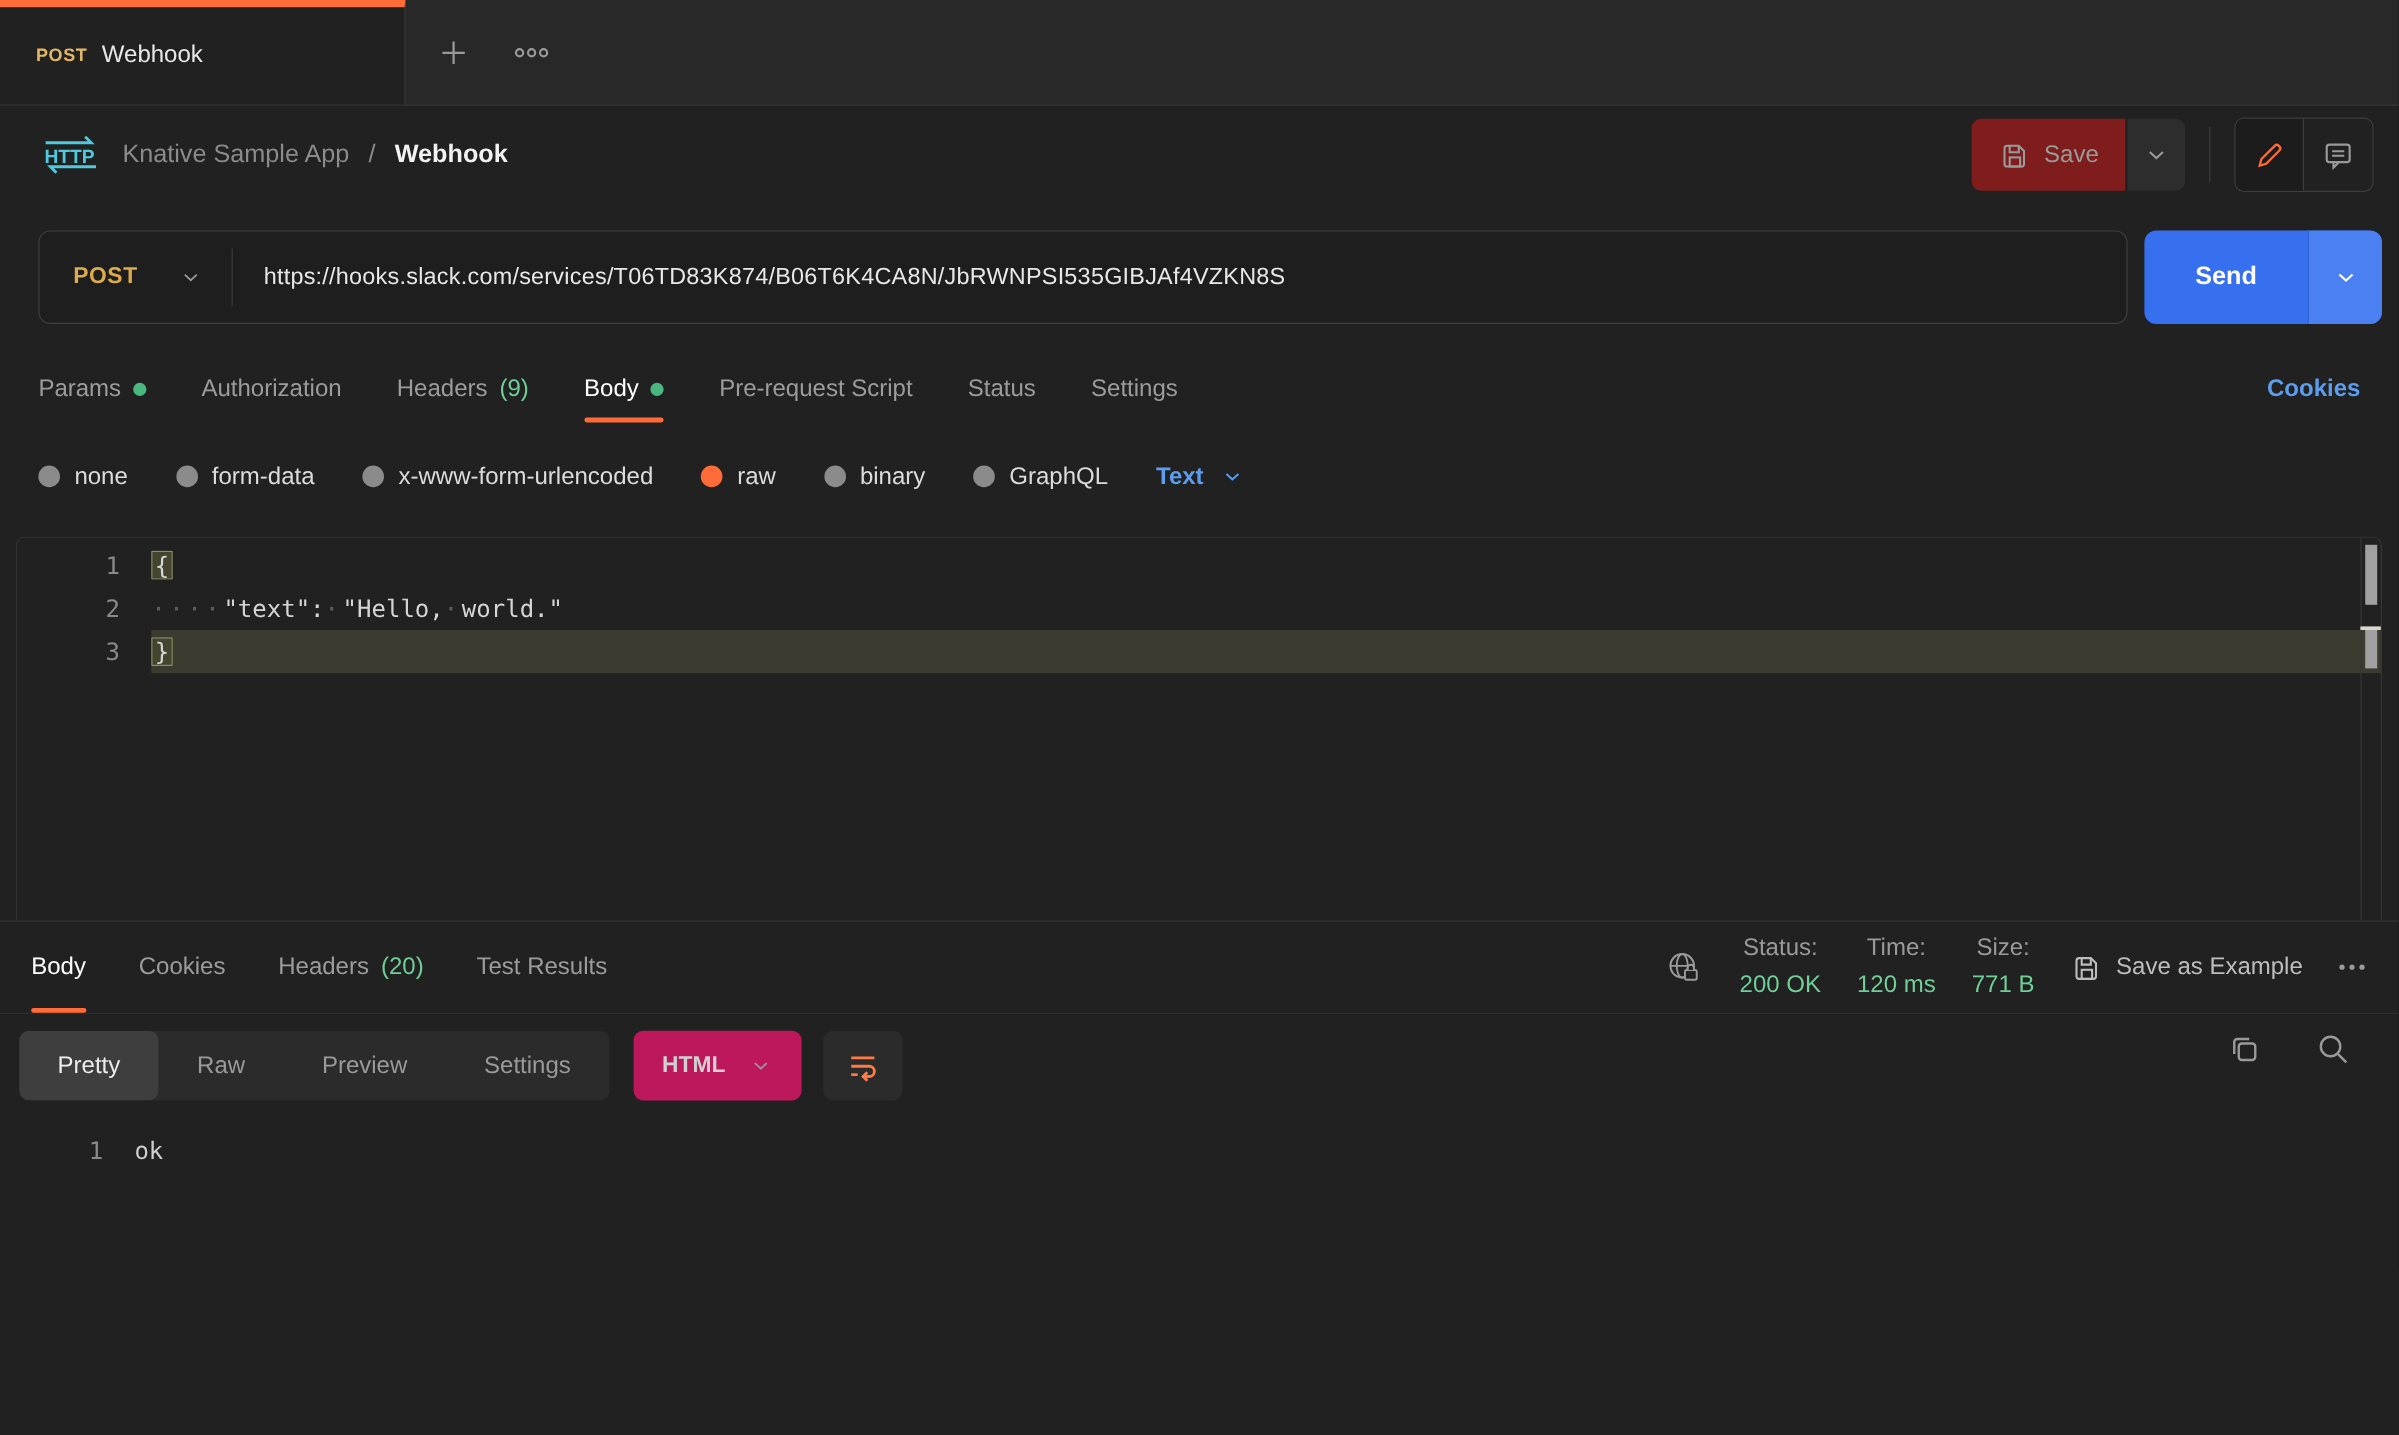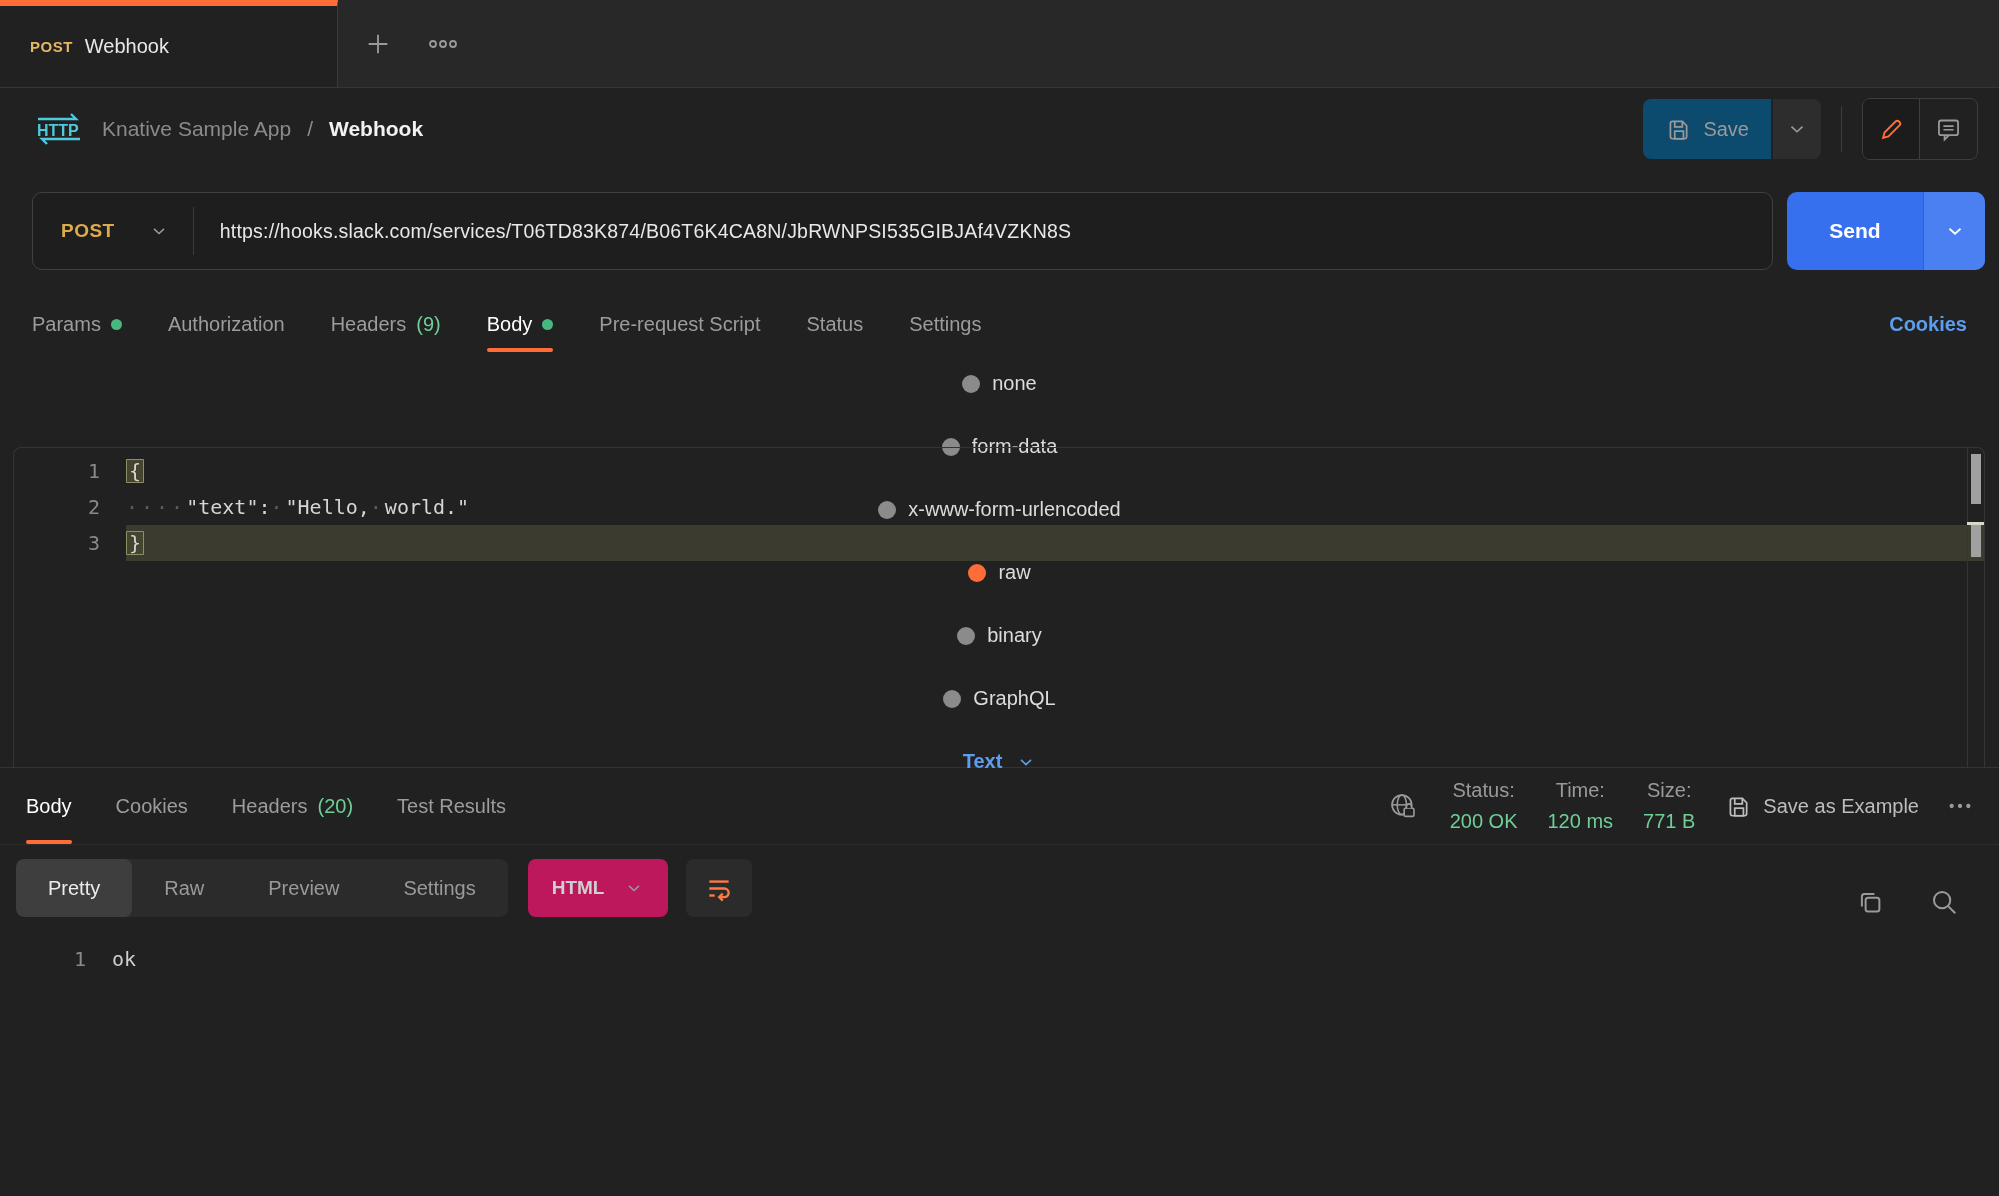--- a/index.html
+++ b/index.html
@@ -21,21 +21,21 @@
   .tabbar .spacer { flex:1; }
   .env-box { width:434px; border-left:1px solid #3a3a3a; display:flex; align-items:center; padding:0 30px; gap:10px; }
   .env-box .env-label { color:#b5b5b5; font-size:20px; flex:1; }
 
   
   .crumb-row { height:82px; display:flex; align-items:center; padding:0 21px 0 32px; }
   .crumb-row .bc { display:flex; align-items:center; gap:16px; flex:1; }
   .bc .collection { color:#8b8b8b; font-size:21px; }
   .bc .sep { color:#8b8b8b; font-size:21px; }
   .bc .req-name { color:#f2f2f2; font-size:21px; font-weight:600; }
-  .save-btn { display:flex; align-items:center; gap:12px; background:#0c4a6e; border-radius:8px 0 0 8px; height:60px; padding:0 22px; color:#9a9a9a; font-size:20px; cursor:pointer; }
+  .save-btn { display:flex; align-items:center; gap:12px; background:#7f1d1d; border-radius:8px 0 0 8px; height:60px; padding:0 22px; color:#9a9a9a; font-size:20px; cursor:pointer; }
   .save-chev { background:#2d2d2d; border-radius:0 8px 8px 0; height:60px; width:48px; margin-left:2px; display:flex; align-items:center; justify-content:center; color:#9a9a9a; cursor:pointer; }
   .v-div { width:1px; height:46px; background:#3d3d3d; margin:0 20px; }
   .edit-group { display:flex; border:1px solid #3d3d3d; border-radius:8px; overflow:hidden; height:62px; }
   .edit-group .seg { width:57px; display:flex; align-items:center; justify-content:center; cursor:pointer; }
   .edit-group .seg.active { background:#1c1c1c; border-right:1px solid #3d3d3d; }
 
   
   .url-row { display:flex; margin:22px 14px 0 32px; height:78px; gap:14px; }
   .url-bar { flex:1; display:flex; align-items:center; background:#1e1e1e; border:1px solid #404040; border-radius:10px; }
   .method-select { display:flex; align-items:center; gap:34px; padding:0 24px 0 28px; cursor:pointer; }
@@ -50,21 +50,21 @@
   .req-tabs { display:flex; align-items:stretch; margin-top:26px; padding:0 32px; height:56px; }
   .rtab { position:relative; display:flex; align-items:center; gap:10px; margin-right:46px; color:#9c9c9c; font-size:20px; cursor:pointer; }
   .rtab .count { color:#6fcf97; }
   .rtab.active { color:#ffffff; }
   .rtab.active::after { content:""; position:absolute; left:0; right:0; bottom:0; height:4px; border-radius:2px; background:#ff6c37; }
   .dot { width:11px; height:11px; border-radius:50%; background:#49b87e; }
   .req-tabs .spacer { flex:1; }
   .cookies-link { display:flex; align-items:center; color:#5c9ded; font-size:20px; font-weight:600; cursor:pointer; }
 
   
-  .radio-row { display:flex; align-items:center; margin-top:20px; padding:0 32px; height:50px; gap:40px;flex-direction:column; }
+  .radio-row { display:flex; align-items:center; margin-top:20px; padding:0 32px; height:50px; gap:40px; }
   .radio { display:flex; align-items:center; gap:12px; cursor:pointer; color:#dcdcdc; font-size:20px; }
   .radio .circle { width:18px; height:18px; border-radius:50%; background:#8b8b8b; }
   .radio.selected .circle { background:#ff6c37; }
   .lang-select { display:flex; align-items:center; gap:14px; color:#5c9ded; font-size:20px; font-weight:600; cursor:pointer; }
 
   
   .editor { position:relative; margin:25px 14px 0 13px; height:320px; border:1px solid #353535; border-bottom:none; border-radius:8px 8px 0 0; font-family:"DejaVu Sans Mono", monospace; }
   .eline { display:flex; height:36px; align-items:center; }
   .eline .gut { width:112px; text-align:right; padding-right:26px; color:#8a8a8a; font-size:20px; flex:none; }
   .eline .code { flex:1; align-self:stretch; display:flex; align-items:center; font-size:20px; color:#d6d6d6; }
@@ -81,21 +81,21 @@
   .resp-header .rtab { margin-right:44px; }
   .resp-header .spacer { flex:1; }
   .meta { display:flex; align-items:center; gap:14px; }
   .meta .pair { display:flex; align-items:center; gap:8px; margin-right:16px;flex-direction:column; }
   .meta .k { color:#9a9a9a; font-size:20px; }
   .meta .v { color:#6fcf97; font-size:20px; }
   .save-example { display:flex; align-items:center; gap:12px; color:#bdbdbd; font-size:20px; cursor:pointer; margin-right:14px; }
   .meta .globe { margin-right:18px; }
 
   
-  .resp-toolbar { display:flex; align-items:flex-end; margin:14px 40px 0 16px; height:58px; }
+  .resp-toolbar { display:flex; align-items:flex-start; margin:14px 40px 0 16px; height:58px; }
   .segmented { display:flex; background:#2b2b2b; border-radius:8px; height:58px; overflow:hidden; }
   .segmented .view { display:flex; align-items:center; padding:0 32px; color:#9a9a9a; font-size:20px; cursor:pointer; }
   .segmented .view.active { background:#3e3e3e; border-radius:8px; color:#ececec; }
   .fmt-btn { display:flex; align-items:center; gap:20px; background:#be185d; border-radius:8px; height:58px; padding:0 24px; margin-left:20px; color:#d0d0d0; font-size:19px; font-weight:600; cursor:pointer; }
   .wrap-btn { width:66px; height:58px; background:#2b2b2b; border-radius:8px; margin-left:18px; display:flex; align-items:center; justify-content:center; cursor:pointer; }
   .resp-toolbar .spacer { flex:1; }
   .resp-toolbar .icon-btn { margin-left:44px; }
 
   
   .resp-body { padding-top:24px; font-family:"DejaVu Sans Mono", monospace; }

